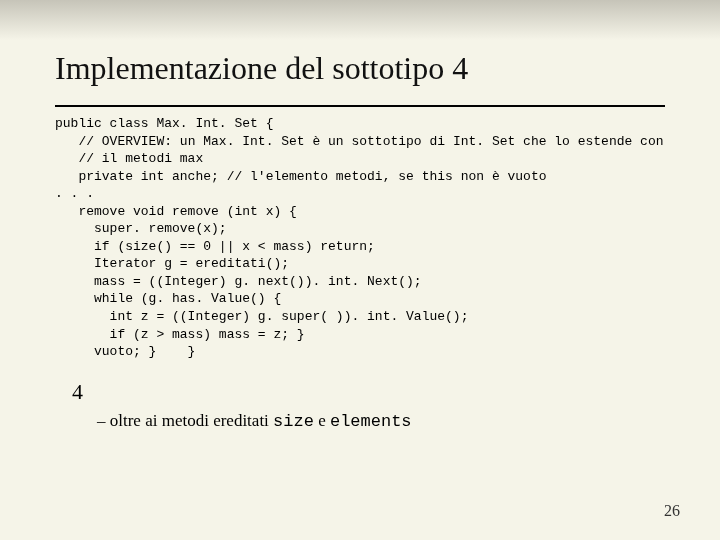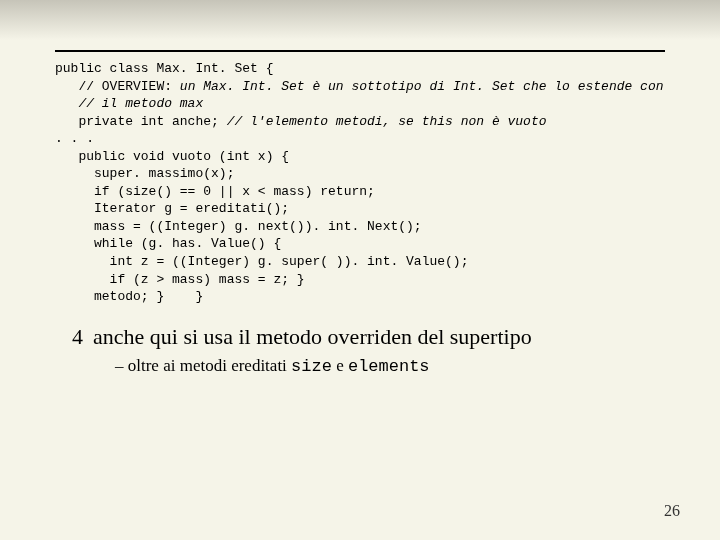--- a/index.html
+++ b/index.html
@@ -40,21 +40,20 @@
     margin: 0 0 8px 0;
   }
   .code {
     font-family: "Courier New", monospace;
     font-size: 13px;
     line-height: 1.35;
     white-space: pre;
     color: #000;
   }
   .code .comment {
-    font-style: italic;
     font-family: "Courier New", monospace;
   }
   .bullet-row {
     display: flex;
     align-items: baseline;
     margin-top: 18px;
   }
   .bullet-num {
     font-family: "Times New Roman", serif;
     font-size: 22px;
@@ -65,21 +64,21 @@
   }
   .bullet-text {
     font-family: "Times New Roman", serif;
     font-size: 22px;
     color: #000;
   }
   .sub-bullet {
     font-family: "Times New Roman", serif;
     font-size: 17px;
     color: #000;
-    margin-left: 60px;
+    margin-left: 42px;
     margin-top: 6px;
   }
   .sub-bullet .mono {
     font-family: "Courier New", monospace;
   }
   .page-num {
     position: absolute;
     bottom: 20px;
     right: 40px;
     font-size: 16px;
@@ -87,40 +86,40 @@
     color: #333;
   }
 </style>
 </head>
 <body>
 
 <div class="top-grad"></div>
 
 <div class="slide">
 
+  <h1>Implementazione del sottotipo 4</h1>
   <hr class="title-line">
 
   <div class="code"><span>public class Max. Int. Set {</span>
 <span>   // OVERVIEW:</span><span class="comment"> un Max. Int. Set è un sottotipo di Int. Set che lo estende con</span>
-<span class="comment">   // il metodo max</span>
+<span class="comment">   // il metodi max</span>
 <span>   private int anche; </span><span class="comment">// l'elemento metodi, se this non è vuoto</span>
 <span>. . .</span>
-<span>   public void vuoto (int x) {</span>
-<span>     super. massimo(x);</span>
+<span>   remove void remove (int x) {</span>
+<span>     super. remove(x);</span>
 <span>     if (size() == 0 || x &lt; mass) return;</span>
 <span>     Iterator g = ereditati();</span>
 <span>     mass = ((Integer) g. next()). int. Next();</span>
 <span>     while (g. has. Value() {</span>
 <span>       int z = ((Integer) g. super( )). int. Value();</span>
 <span>       if (z &gt; mass) mass = z; }</span>
-<span>     metodo; }    }</span></div>
+<span>     vuoto; }    }</span></div>
 
   <div class="bullet-row">
     <div class="bullet-num">4</div>
-    <div class="bullet-text">anche qui si usa il metodo overriden del supertipo</div>
   </div>
 
   <div class="sub-bullet">
     <span>–</span>
     <span>oltre ai metodi ereditati </span><span class="mono">size</span><span> e </span><span class="mono">elements</span>
   </div>
 
   <div class="page-num">26</div>
 
 </div>

